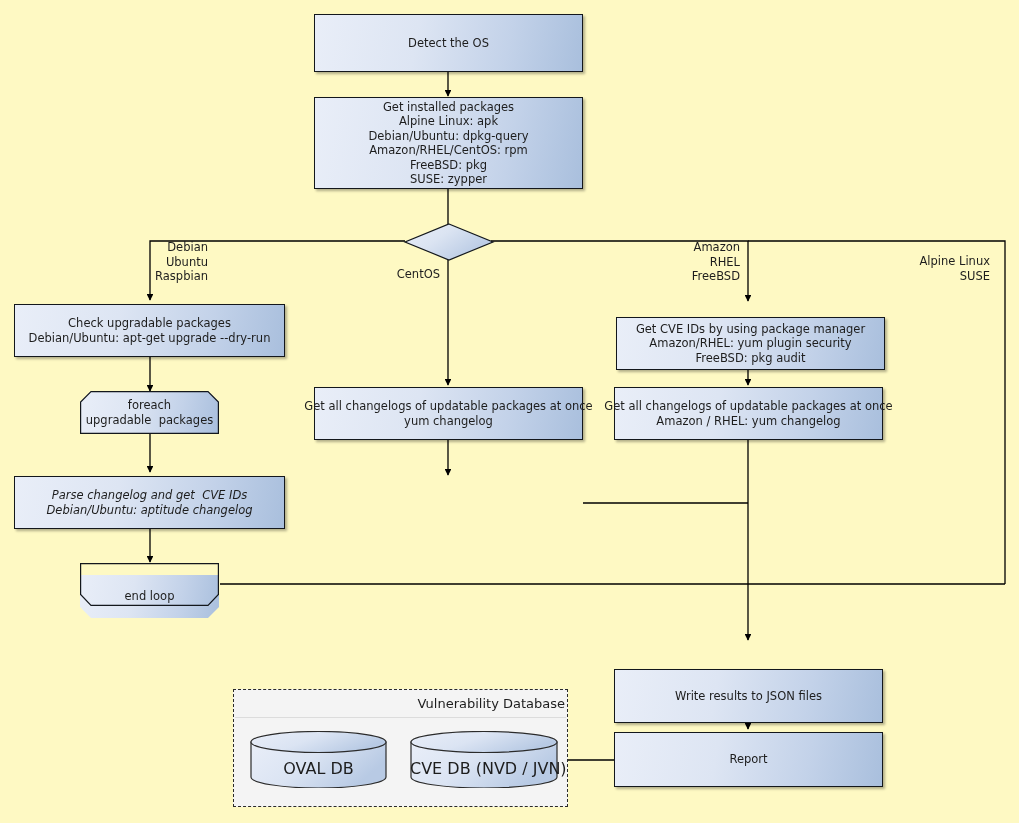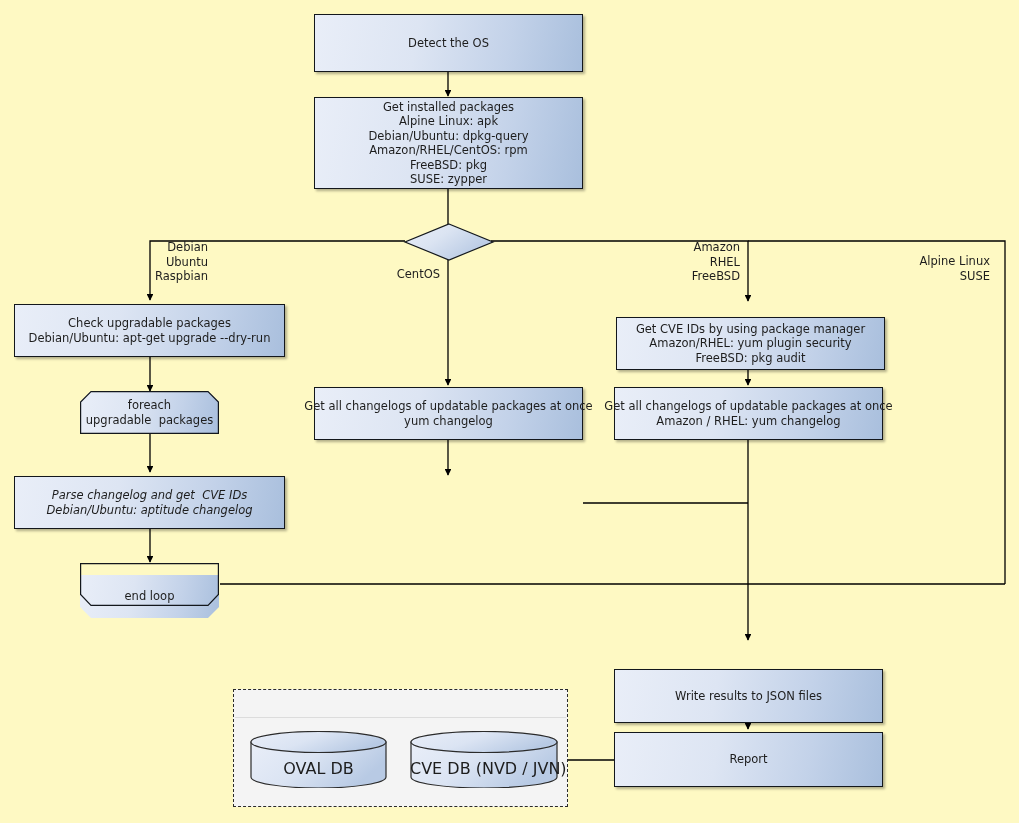--- a/index.html
+++ b/index.html
@@ -238,20 +238,21 @@
   <div class="node" style="left:614px; top:641px; width:269px; height:54px;margin-top:28px;">
     <span class="txt">Write results to JSON files</span>
   </div>
 
   <div class="node" style="left:614px; top:732px; width:269px; height:55px;">
     <span class="txt">Report</span>
   </div>
 
   <div class="group-box" style="left:233px; top:689px; width:335px; height:118px;"></div>
   <div class="group-divider" style="left:235px; top:717px; width:331px;"></div>
+  <div class="group-title" style="left:258px; top:696px; width:307px;">Vulnerability Database</div>
 
   <div class="cyl" style="left:250px; top:731px; width:137px; height:57px;">
     <svg width="137" height="57" viewBox="0 0 137 57">
       <defs>
         <linearGradient id="cg1" x1="0" y1="0" x2="1" y2="0.4">
           <stop offset="0%" stop-color="#e9eef8"></stop>
           <stop offset="50%" stop-color="#dbe4f3"></stop>
           <stop offset="100%" stop-color="#b8cae4"></stop>
         </linearGradient>
       </defs>

